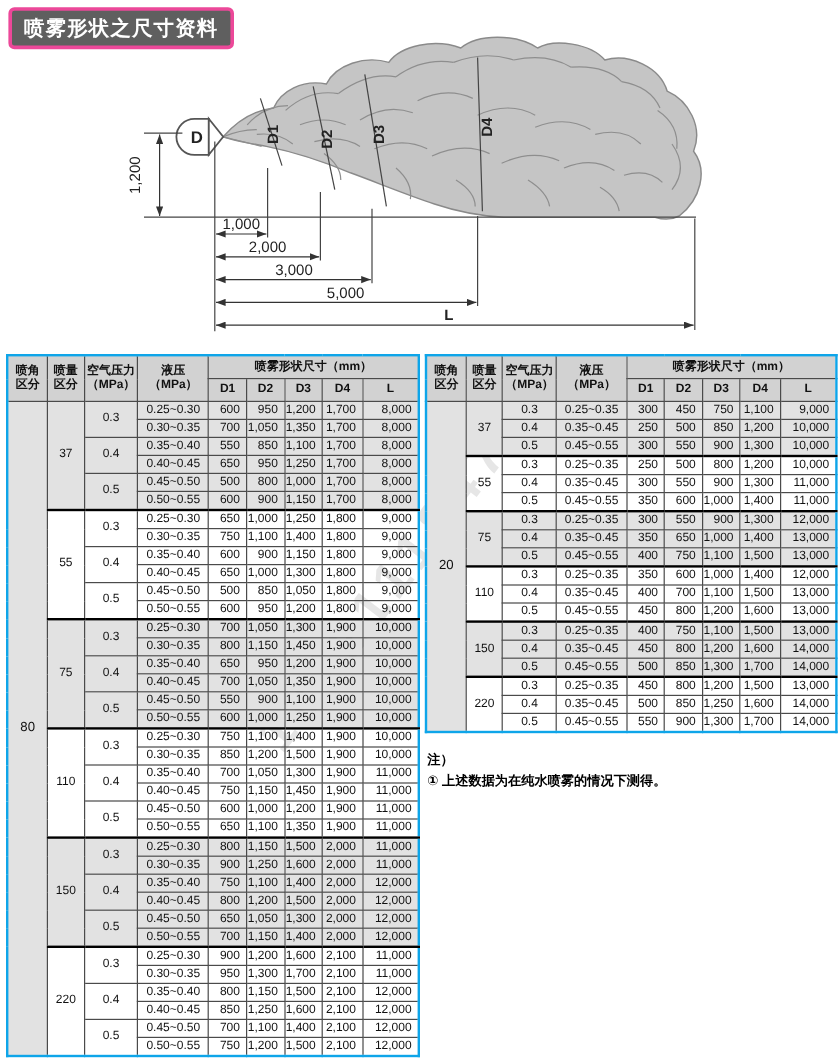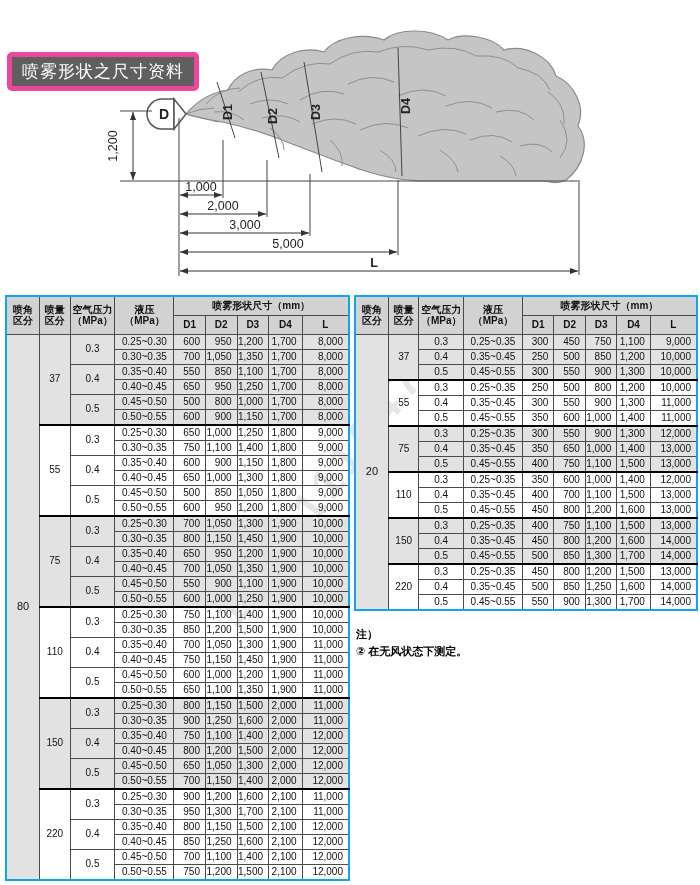--- a/index.html
+++ b/index.html
@@ -1,20 +1,20 @@
 <!DOCTYPE html>
 <html><head>
 <meta charset="utf-8">
 <style>
   html,body{margin:0;padding:0;background:#fff;}
   .page{position:relative;width:700px;height:885px;background:#fff;overflow:hidden;
         font-family:"Liberation Sans","DejaVu Sans",sans-serif;color:#111;}
   .title-badge{position:absolute;left:7px;top:6px;background:#5f5f5f;color:#fff;
-        font-size:17px;font-weight:normal;padding:3px 10px;border-radius:5px;
-        border:5px solid #ec4899;letter-spacing:1px;margin-top:46px;}
+        font-size:17px;font-weight:bold;padding:3px 10px;border-radius:5px;
+        border:3px solid #ec4899;letter-spacing:1px;}
   svg.diagram{position:absolute;left:0;top:0;}
   svg.diagram text{fill:#222;font-family:"Liberation Sans","DejaVu Sans",sans-serif;}
   .dimtxt{font-size:12.5px;}
   .dlab{font-size:12.5px;font-weight:bold;}
   .tbl{position:absolute;}
   .tbl-left{left:5px;top:295px;width:345px;}
   .tbl-right{left:354px;top:295px;width:344px;}
   table.spec{border-collapse:collapse;table-layout:fixed;width:100%;border:2px solid #0ea5e9;}
   table.spec th,table.spec td{border:1px solid #4a4a4a;font-size:10px;font-weight:normal;
         height:14px;padding:0;line-height:1.05;text-align:center;overflow:hidden;white-space:nowrap;}
@@ -682,16 +682,16 @@
             <td class="num">1,300</td>
             <td class="num">1,700</td>
             <td class="num">14,000</td>
           </tr>
         </tbody>
       </table>
     </div>
 
   <div class="notes">
     <div>注）</div>
-    <div>② 在无风状态下测定。</div>
+    <div>① 上述数据为在纯水喷雾的情况下测得。</div>
   </div>
 
 </div>
 
 </body></html>

